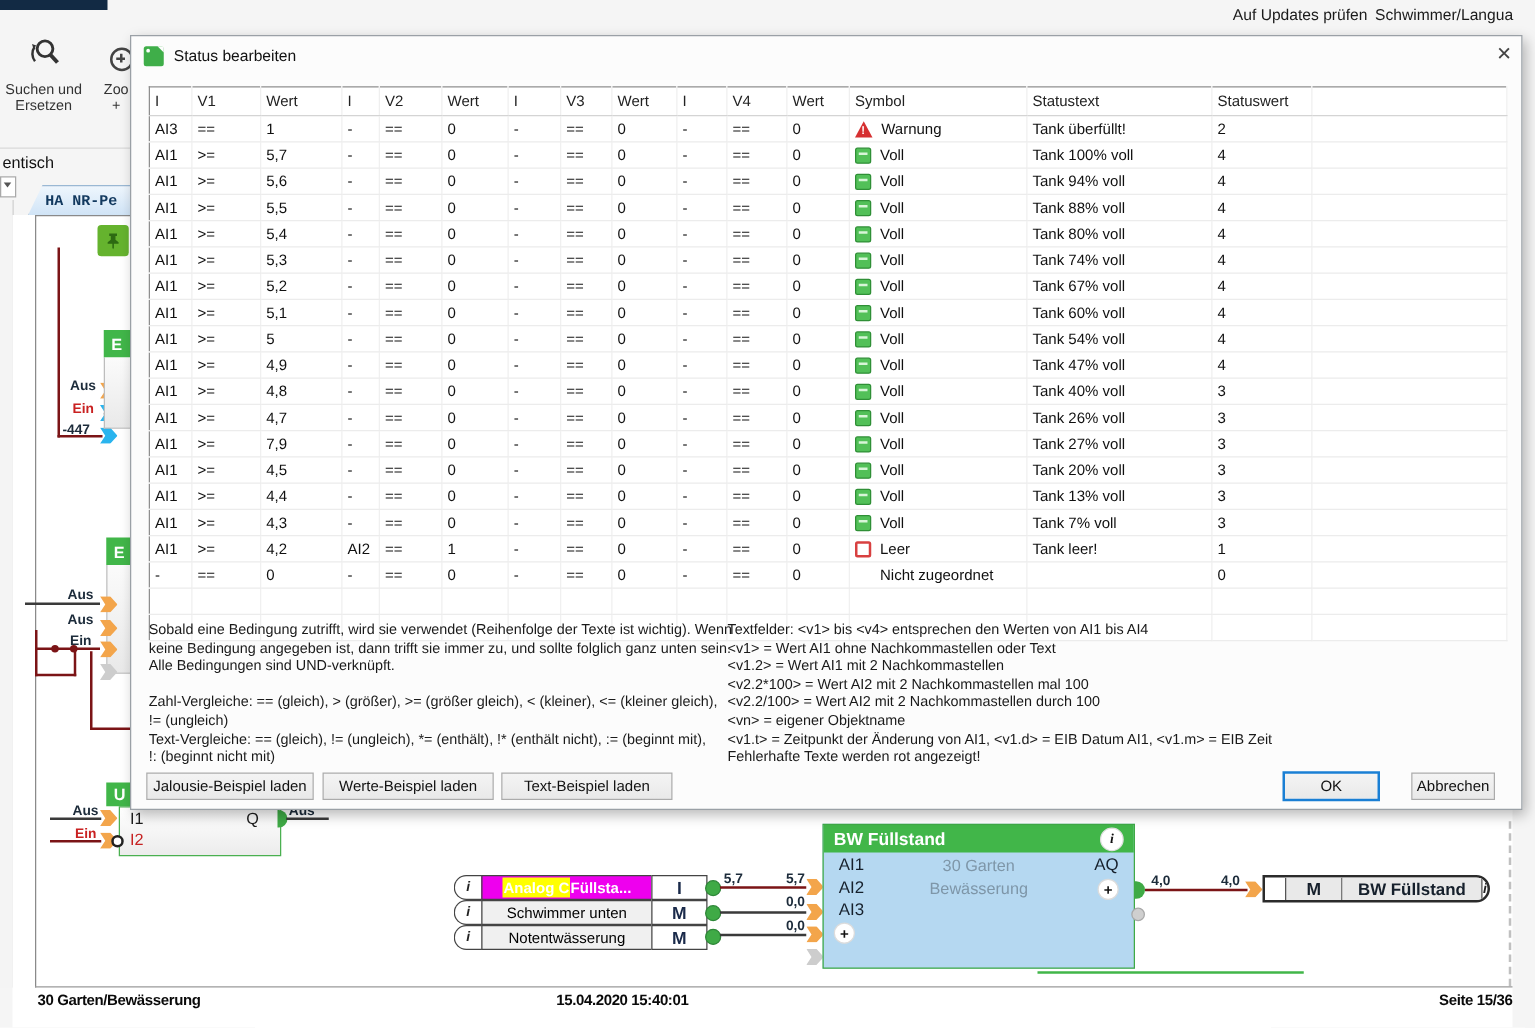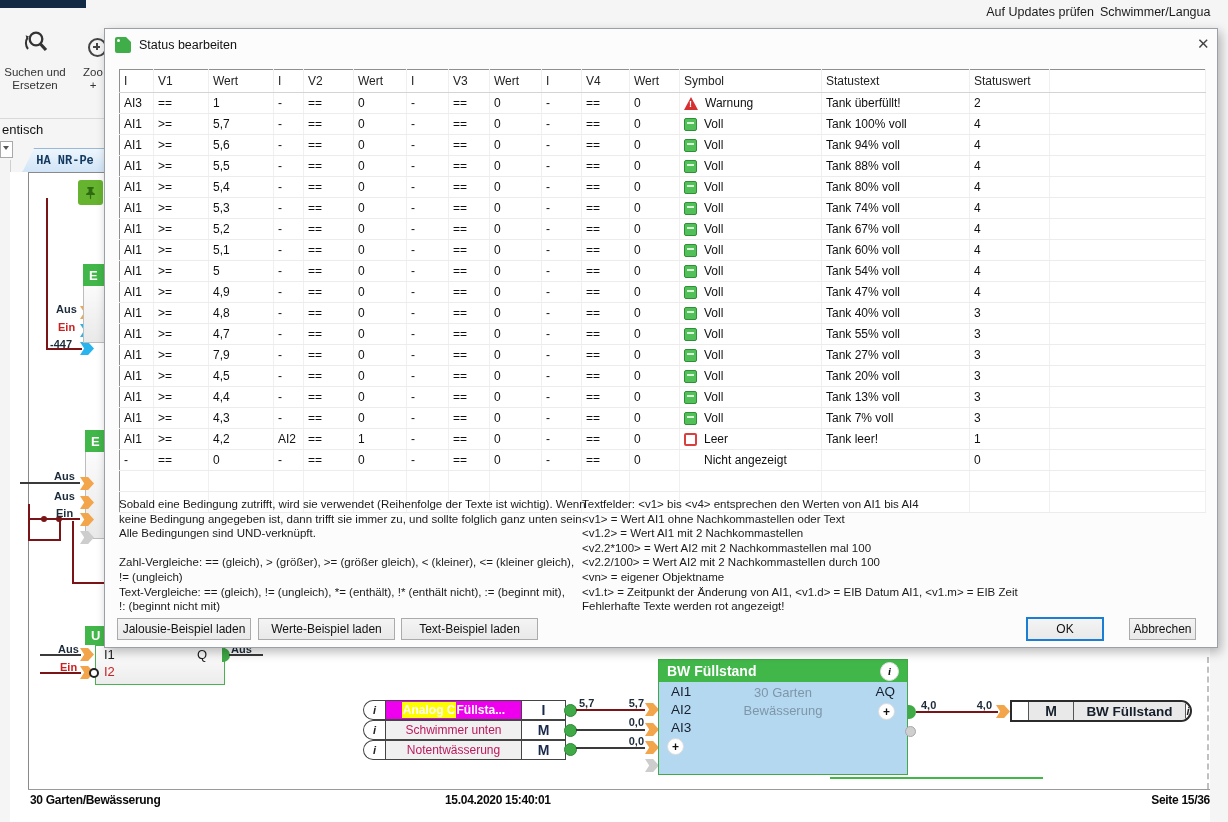--- a/index.html
+++ b/index.html
@@ -34,21 +34,21 @@
   .blockhead{background:#41b649;color:#fff;font-weight:bold;font-size:13px;display:flex;align-items:center;padding-left:6px;}
   .blockbody{background:linear-gradient(#fbfbfb,#e9e9e9);border:1px solid #bdbdbd;border-top:none;}
   .logic{border:1px solid #4ab050;background:linear-gradient(#ffffff,#ececec);}
   .port{font-size:13px;color:#1d1d1d;}
   .port.red{color:#c62222;}
   
   .pill{width:22px;height:20px;border:1px solid #444;border-right:none;border-radius:10px 0 0 10px;
         background:#fff;box-sizing:border-box;display:flex;align-items:center;justify-content:center;
         font-size:11px;font-weight:bold;font-style:italic;color:#222;}
   .scell{height:20px;box-sizing:border-box;border:1px solid #444;display:flex;align-items:center;}
-  .slabel{width:136px;background:#f0f0f0;font-size:12px;color:#be185d;justify-content:center;border-right:none;}
+  .slabel{width:136px;background:#f0f0f0;font-size:12px;color:#000000;justify-content:center;border-right:none;}
   .slabel.mag{background:#ee00ee;color:#fff;font-weight:bold;}
   .slabel .hl{background:#ffff00;padding:1px 1px;}
   .sletter{width:45px;background:#fff;font-size:14px;font-weight:bold;color:#1a2a4a;justify-content:center;}
   
   .bw{border:1px solid #3faa46;box-sizing:border-box;background:#b5d8f1;}
   .bw .head{height:22px;background:#41b649;color:#fff;font-size:14px;font-weight:bold;
             display:flex;align-items:center;padding:0 8px;justify-content:space-between;}
   .bw .status{height:20px;background:#fdfdfd;display:flex;align-items:center;justify-content:center;
               font-size:13px;color:#333;}
   .infocirc{width:17px;height:17px;border-radius:50%;background:#fff;color:#111;border:1px solid #e0e0e0;
@@ -618,21 +618,21 @@
     <td class="cond">0</td>
               <td class="cond">-</td>
     <td class="cond">==</td>
               <td class="cond">0</td>
     <td>
                 <span class="symcell">
                   <span class="sym sym-voll"></span>
                   <span class="sym-label">Voll</span>
                 </span>
               </td>
-    <td class="st-text">Tank 55% voll</td>
+    <td class="st-text">Tank 26% voll</td>
     <td class="st-wert">3</td>
     <td></td>
   </tr>
             <tr>
     <td class="cond">AI1</td>
               <td class="cond">&gt;=</td>
     <td class="cond">7,9</td>
               <td class="cond">-</td>
     <td class="cond">==</td>
               <td class="cond">0</td>
@@ -753,21 +753,21 @@
               <td class="cond">0</td>
     <td class="cond">-</td>
               <td class="cond">==</td>
     <td class="cond">0</td>
               <td class="cond">-</td>
     <td class="cond">==</td>
               <td class="cond">0</td>
     <td>
                 <span class="symcell">
                   <span class="sym sym-none"></span>
-                  <span class="sym-label">Nicht angezeigt</span>
+                  <span class="sym-label">Nicht zugeordnet</span>
                 </span>
               </td>
     <td class="st-text"></td>
     <td class="st-wert">0</td>
     <td></td>
   </tr>
             <tr>
     <td class="cond"></td>
               <td class="cond"></td>
     <td class="cond"></td>

